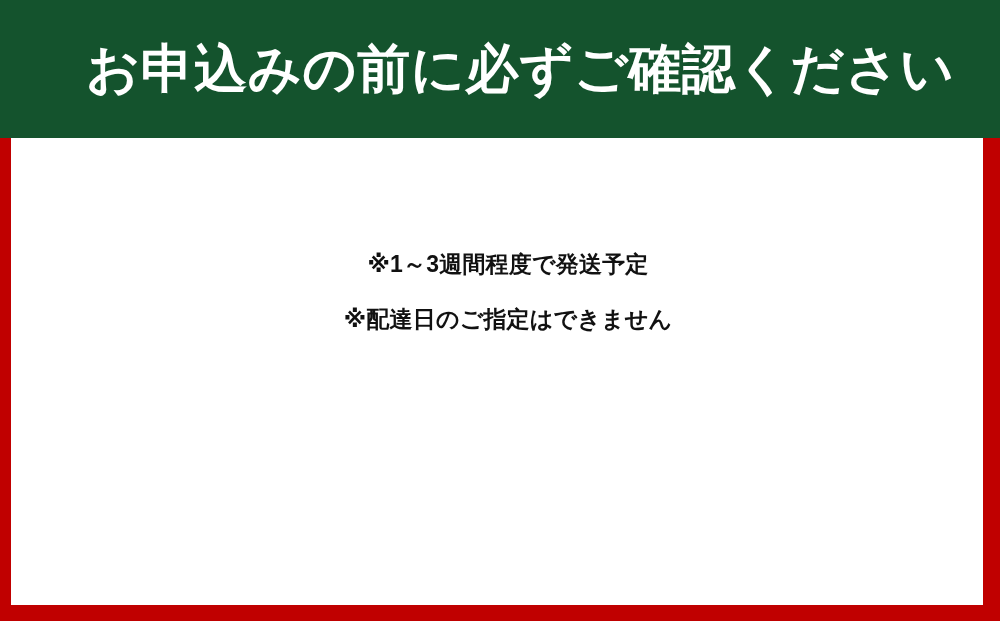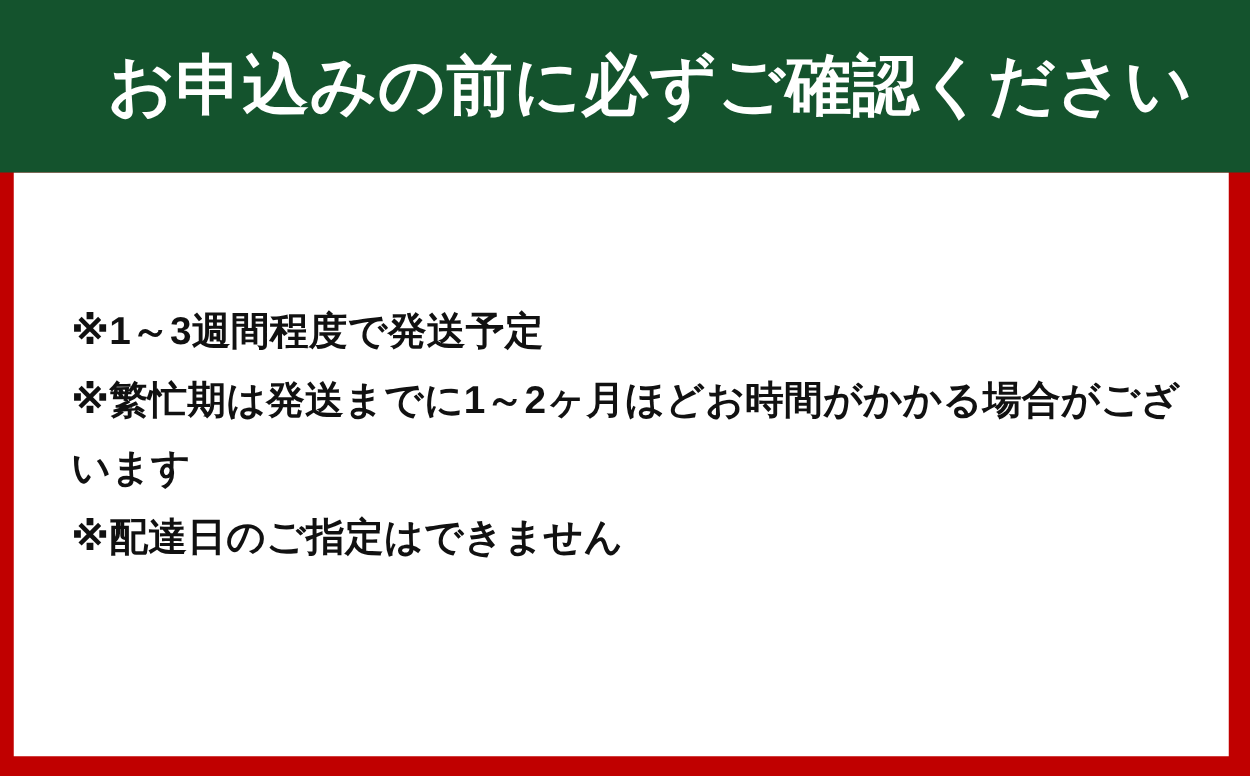--- a/index.html
+++ b/index.html
@@ -66,39 +66,38 @@
     position: absolute;
     left: 46px;
     top: 99px;
     right: 24px;
     margin: 0;
     padding: 0;
     list-style: none;
   }
   .notice-item {
     color: #111111;
-    font-size: 31px;
+    font-size: 23px;
     line-height: 55px;
     font-weight: 700;
     letter-spacing: 0.2px;
-    text-align: left;
+    text-align: center;
     font-family: "Liberation Sans", "DejaVu Sans", sans-serif;
     word-break: break-all;
   }
 </style>
 </head>
 <body>
 
 <div class="notice-card">
 
   <div class="notice-header">
     <h1 class="notice-title">お申込みの前に必ずご確認ください</h1>
   </div>
 
   <div class="notice-body">
     <ul class="notice-list">
       <li class="notice-item">※1～3週間程度で発送予定</li>
-      <li class="notice-item">※繁忙期は発送までに1～2ヶ月ほどお時間がかかる場合がございます</li>
       <li class="notice-item">※配達日のご指定はできません</li>
     </ul>
   </div>
 
 </div>
 
 </body></html>

